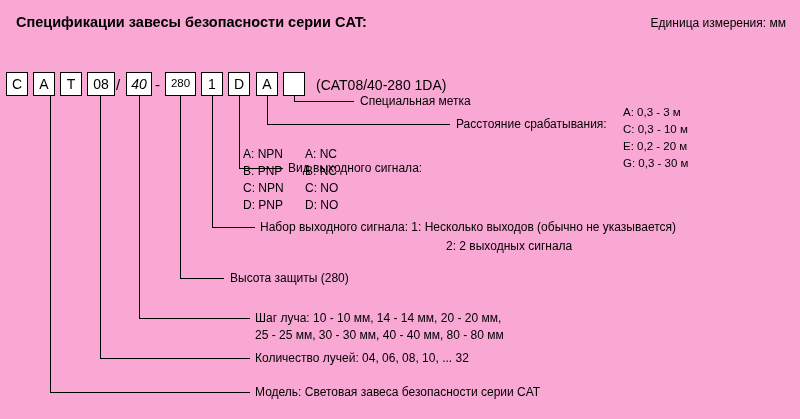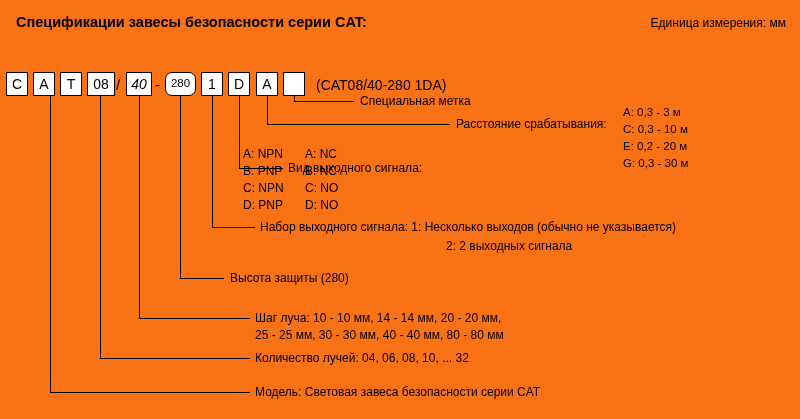--- a/index.html
+++ b/index.html
@@ -9,21 +9,21 @@
   }
   body {
     font-family: "Liberation Sans", sans-serif;
     color: #000000;
   }
   #page {
     position: relative;
     width: 800px;
     height: 419px;
     overflow: hidden;
-    background: #f97316;
+    background: #f9a8d4;
   }
   .title {
     position: absolute;
     left: 16px;
     top: 14px;
     font-size: 14.5px;
     font-weight: bold;
     color: #000;
     white-space: nowrap;
   }
@@ -44,21 +44,21 @@
     background: #fff;
     box-sizing: border-box;
     font-size: 14px;
     text-align: center;
     color: #000;
     line-height: 1;
     display: flex;
     align-items: center;
     justify-content: center;
   }
-  .codebox.small-text { font-size: 11.5px; border-radius: 7px; }
+  .codebox.small-text { font-size: 11.5px; }
   .slash {
     position: absolute;
     font-size: 15px;
     color: #000;
     line-height: 1;
   }
   .dash {
     position: absolute;
     font-size: 15px;
     color: #000;

